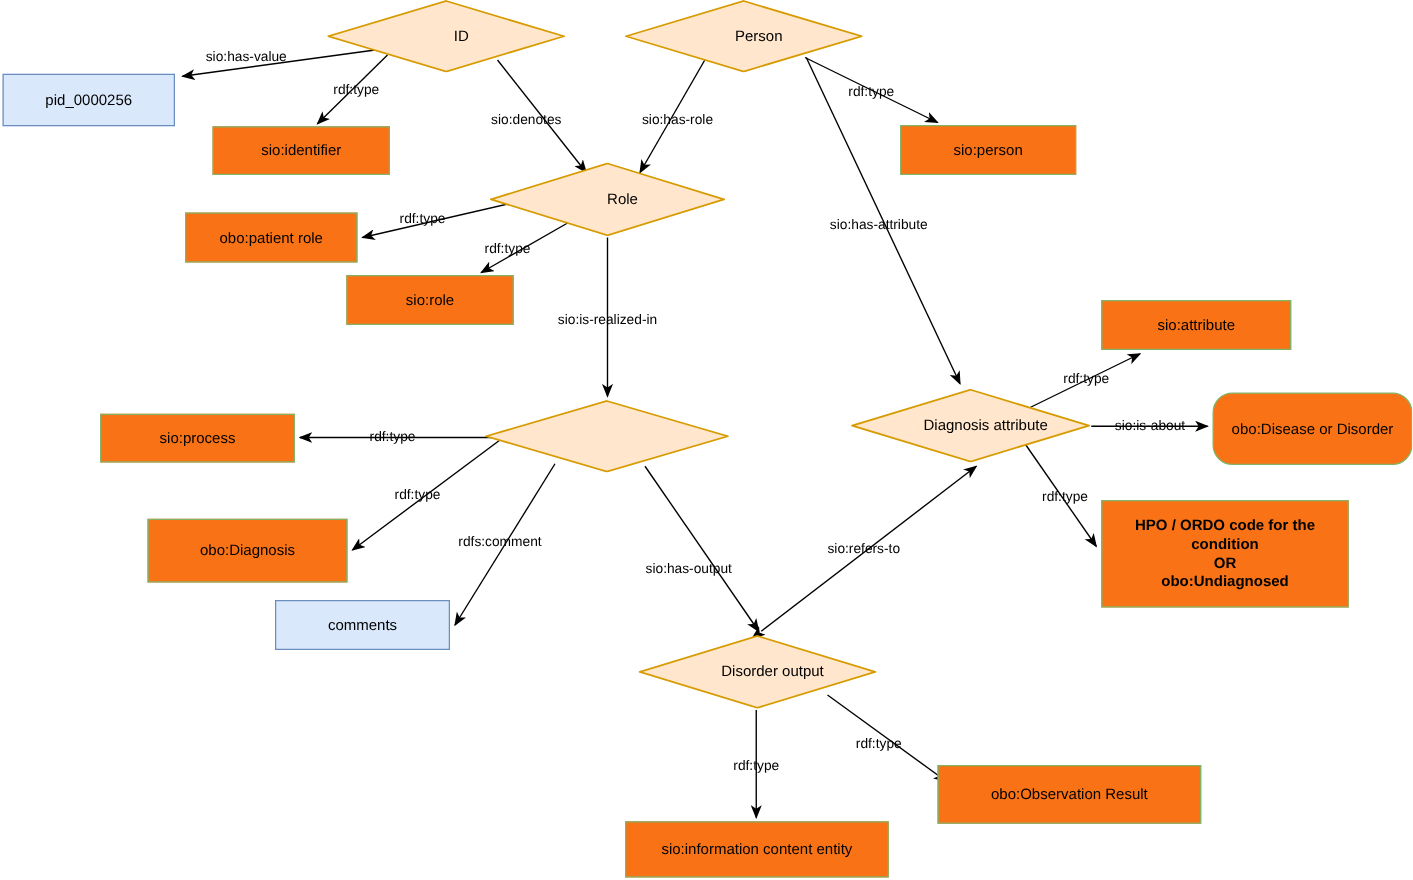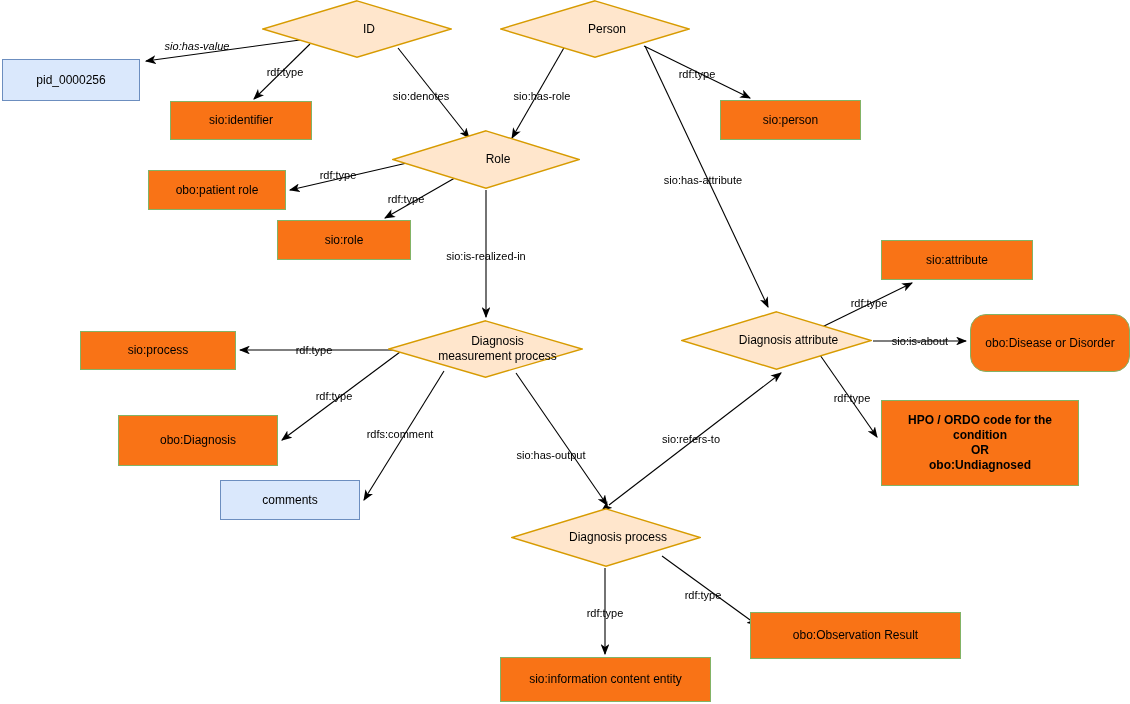--- a/index.html
+++ b/index.html
@@ -138,21 +138,20 @@
       <div class="node rect" style="left: 277px; top: 220px; width: 134px; height: 40px;">
         <span>sio:role</span>
       </div>
       <div class="node rect" style="left: 881px; top: 240px; width: 152px; height: 40px;">
         <span>sio:attribute</span>
       </div>
       <div class="node diamond" style="left: 388px; top: 320px; width: 195px; height: 58px;">
         <svg class="dia-shape" viewBox="0 0 195 58" preserveAspectRatio="none">
           <polygon points="97.5,0.8 194.2,29 97.5,57.2 0.8,29" fill="#ffe6cc" stroke="#d79b00" stroke-width="1.4"></polygon>
         </svg>
-        <div class="dia-label">Diagnosis<br>measurement process</div>
       </div>
       <div class="node rect" style="left: 80px; top: 331px; width: 156px; height: 39px;">
         <span>sio:process</span>
       </div>
       <div class="node diamond" style="left: 681px; top: 311px; width: 191px; height: 59px;">
         <svg class="dia-shape" viewBox="0 0 191 59" preserveAspectRatio="none">
           <polygon points="95.5,0.8 190.2,29.5 95.5,58.2 0.8,29.5" fill="#ffe6cc" stroke="#d79b00" stroke-width="1.4"></polygon>
         </svg>
         <div class="dia-label">Diagnosis attribute</div>
       </div>
@@ -165,31 +164,31 @@
       <div class="node rect" style="left: 881px; top: 400px; width: 198px; height: 86px; font-weight: bold;">
         <span>HPO / ORDO code for the condition<br>OR<br>obo:Undiagnosed</span>
       </div>
       <div class="node rect blue" style="left: 220px; top: 480px; width: 140px; height: 40px;">
         <span>comments</span>
       </div>
       <div class="node diamond" style="left: 511px; top: 508px; width: 190px; height: 59px;">
         <svg class="dia-shape" viewBox="0 0 190 59" preserveAspectRatio="none">
           <polygon points="95,0.8 189.2,29.5 95,58.2 0.8,29.5" fill="#ffe6cc" stroke="#d79b00" stroke-width="1.4"></polygon>
         </svg>
-        <div class="dia-label">Diagnosis process</div>
+        <div class="dia-label">Disorder output</div>
       </div>
       <div class="node rect" style="left: 750px; top: 612px; width: 211px; height: 47px;">
         <span>obo:Observation Result</span>
       </div>
       <div class="node rect" style="left: 500px; top: 657px; width: 211px; height: 45px;">
         <span>sio:information content entity</span>
       </div>
     </div>
   <div id="label-layer">
-      <div class="edge-label" style="left: 197px; top: 46px; font-style: italic;">sio:has-value</div>
+      <div class="edge-label" style="left: 197px; top: 46px;">sio:has-value</div>
       <div class="edge-label" style="left: 285px; top: 72px;">rdf:type</div>
       <div class="edge-label" style="left: 421px; top: 96px;">sio:denotes</div>
       <div class="edge-label" style="left: 542px; top: 96px;">sio:has-role</div>
       <div class="edge-label" style="left: 697px; top: 74px;">rdf:type</div>
       <div class="edge-label" style="left: 703px; top: 180px;">sio:has-attribute</div>
       <div class="edge-label" style="left: 338px; top: 175px;">rdf:type</div>
       <div class="edge-label" style="left: 406px; top: 199px;">rdf:type</div>
       <div class="edge-label" style="left: 486px; top: 256px;">sio:is-realized-in</div>
       <div class="edge-label" style="left: 314px; top: 350px;">rdf:type</div>
       <div class="edge-label" style="left: 334px; top: 396px;">rdf:type</div>

